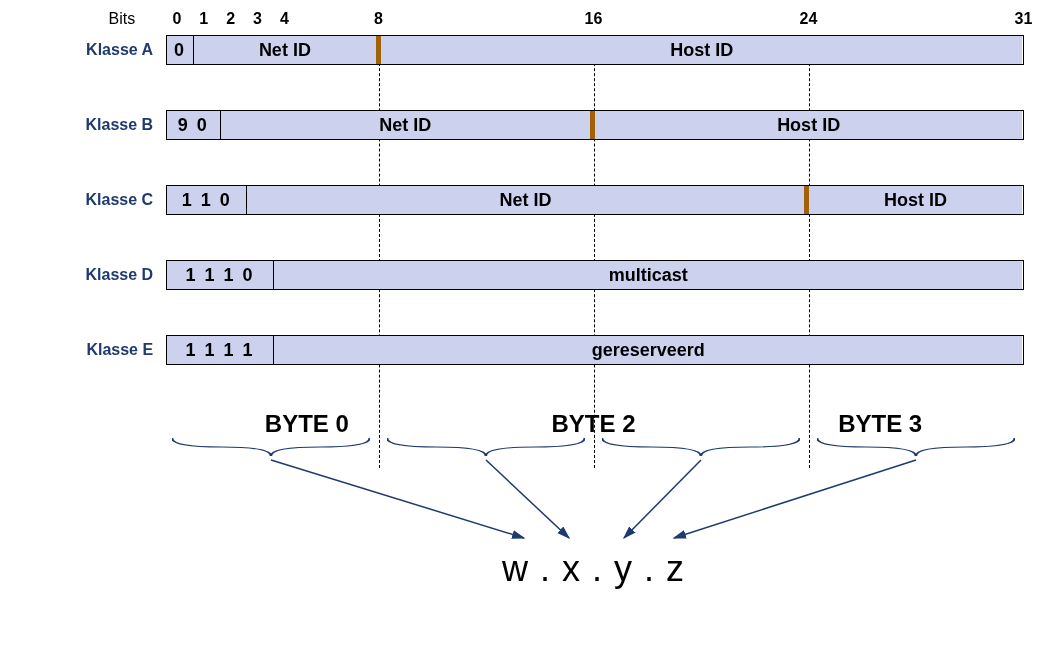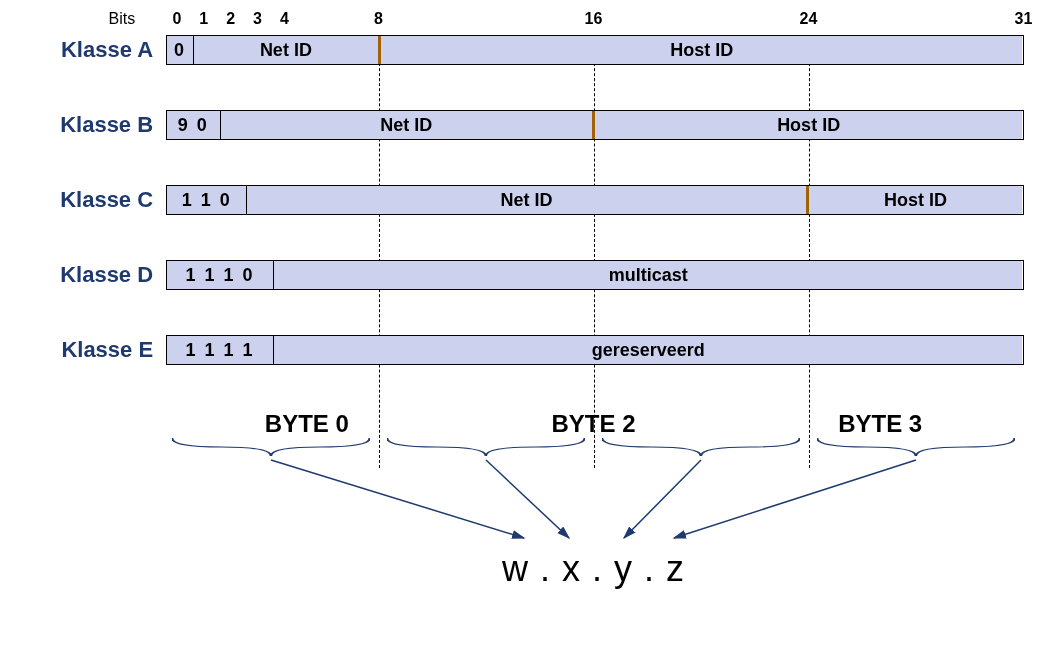--- a/index.html
+++ b/index.html
@@ -40,41 +40,41 @@
     align-items: center;
     margin-bottom: 45px;
     height: 30px;
   }
   .class-label {
     width: 130px;
     text-align: right;
     padding-right: 13px;
     color: #1f3a6e;
     font-weight: bold;
-    font-size: 22px;
+    font-size: 16px;
   }
   .bar {
     display: flex;
     width: 860px;
     height: 30px;
     border: 1px solid #000;
     box-sizing: border-box;
   }
   .seg {
     background: #ccd1ee;
     border-right: 1px solid #000;
     display: flex;
     align-items: center;
     justify-content: center;
     font-weight: bold;
     font-size: 18px;
     box-sizing: border-box;
     white-space: nowrap;
   }
-  .seg.thick { border-right: 3px solid #a16207; }
+  .seg.thick { border-right: 5px solid #a16207; }
   .seg:last-child { border-right: none; }
   .prefix-bits {
     letter-spacing: 2px;
     font-size: 18px;
   }
   .vlines {
     position: absolute;
     left: 140px;
     top: 28px;
     width: 860px;

